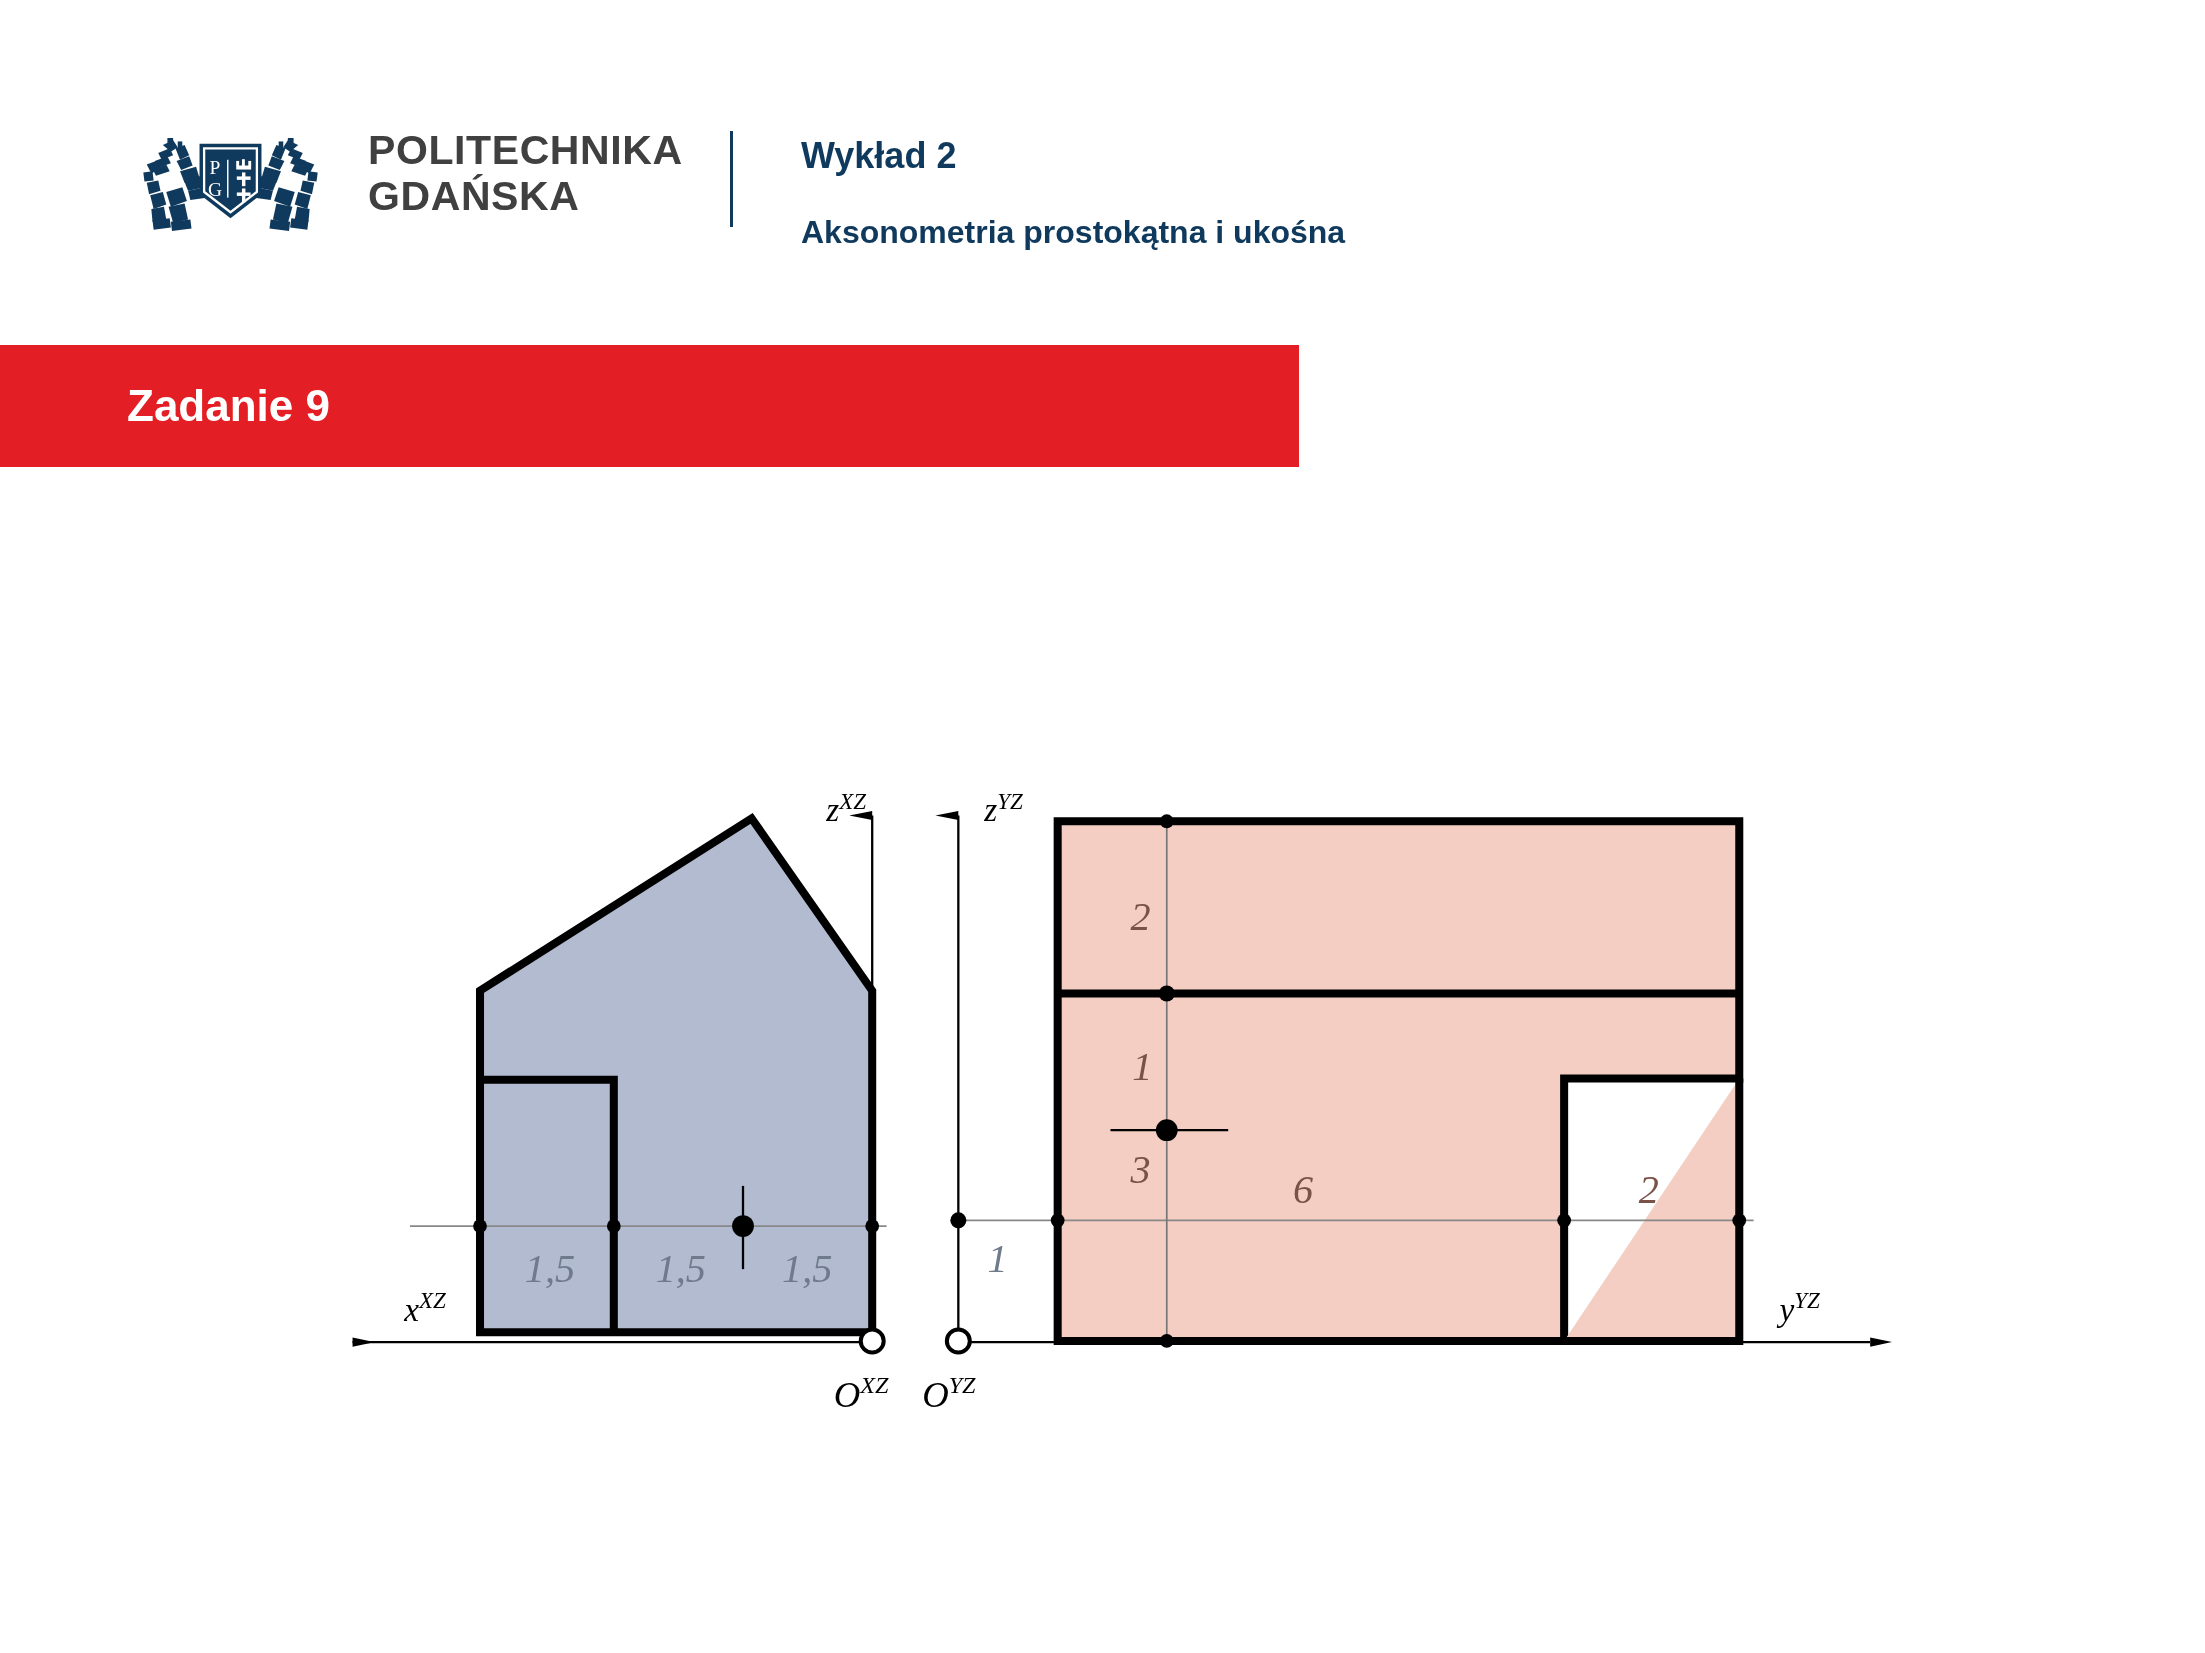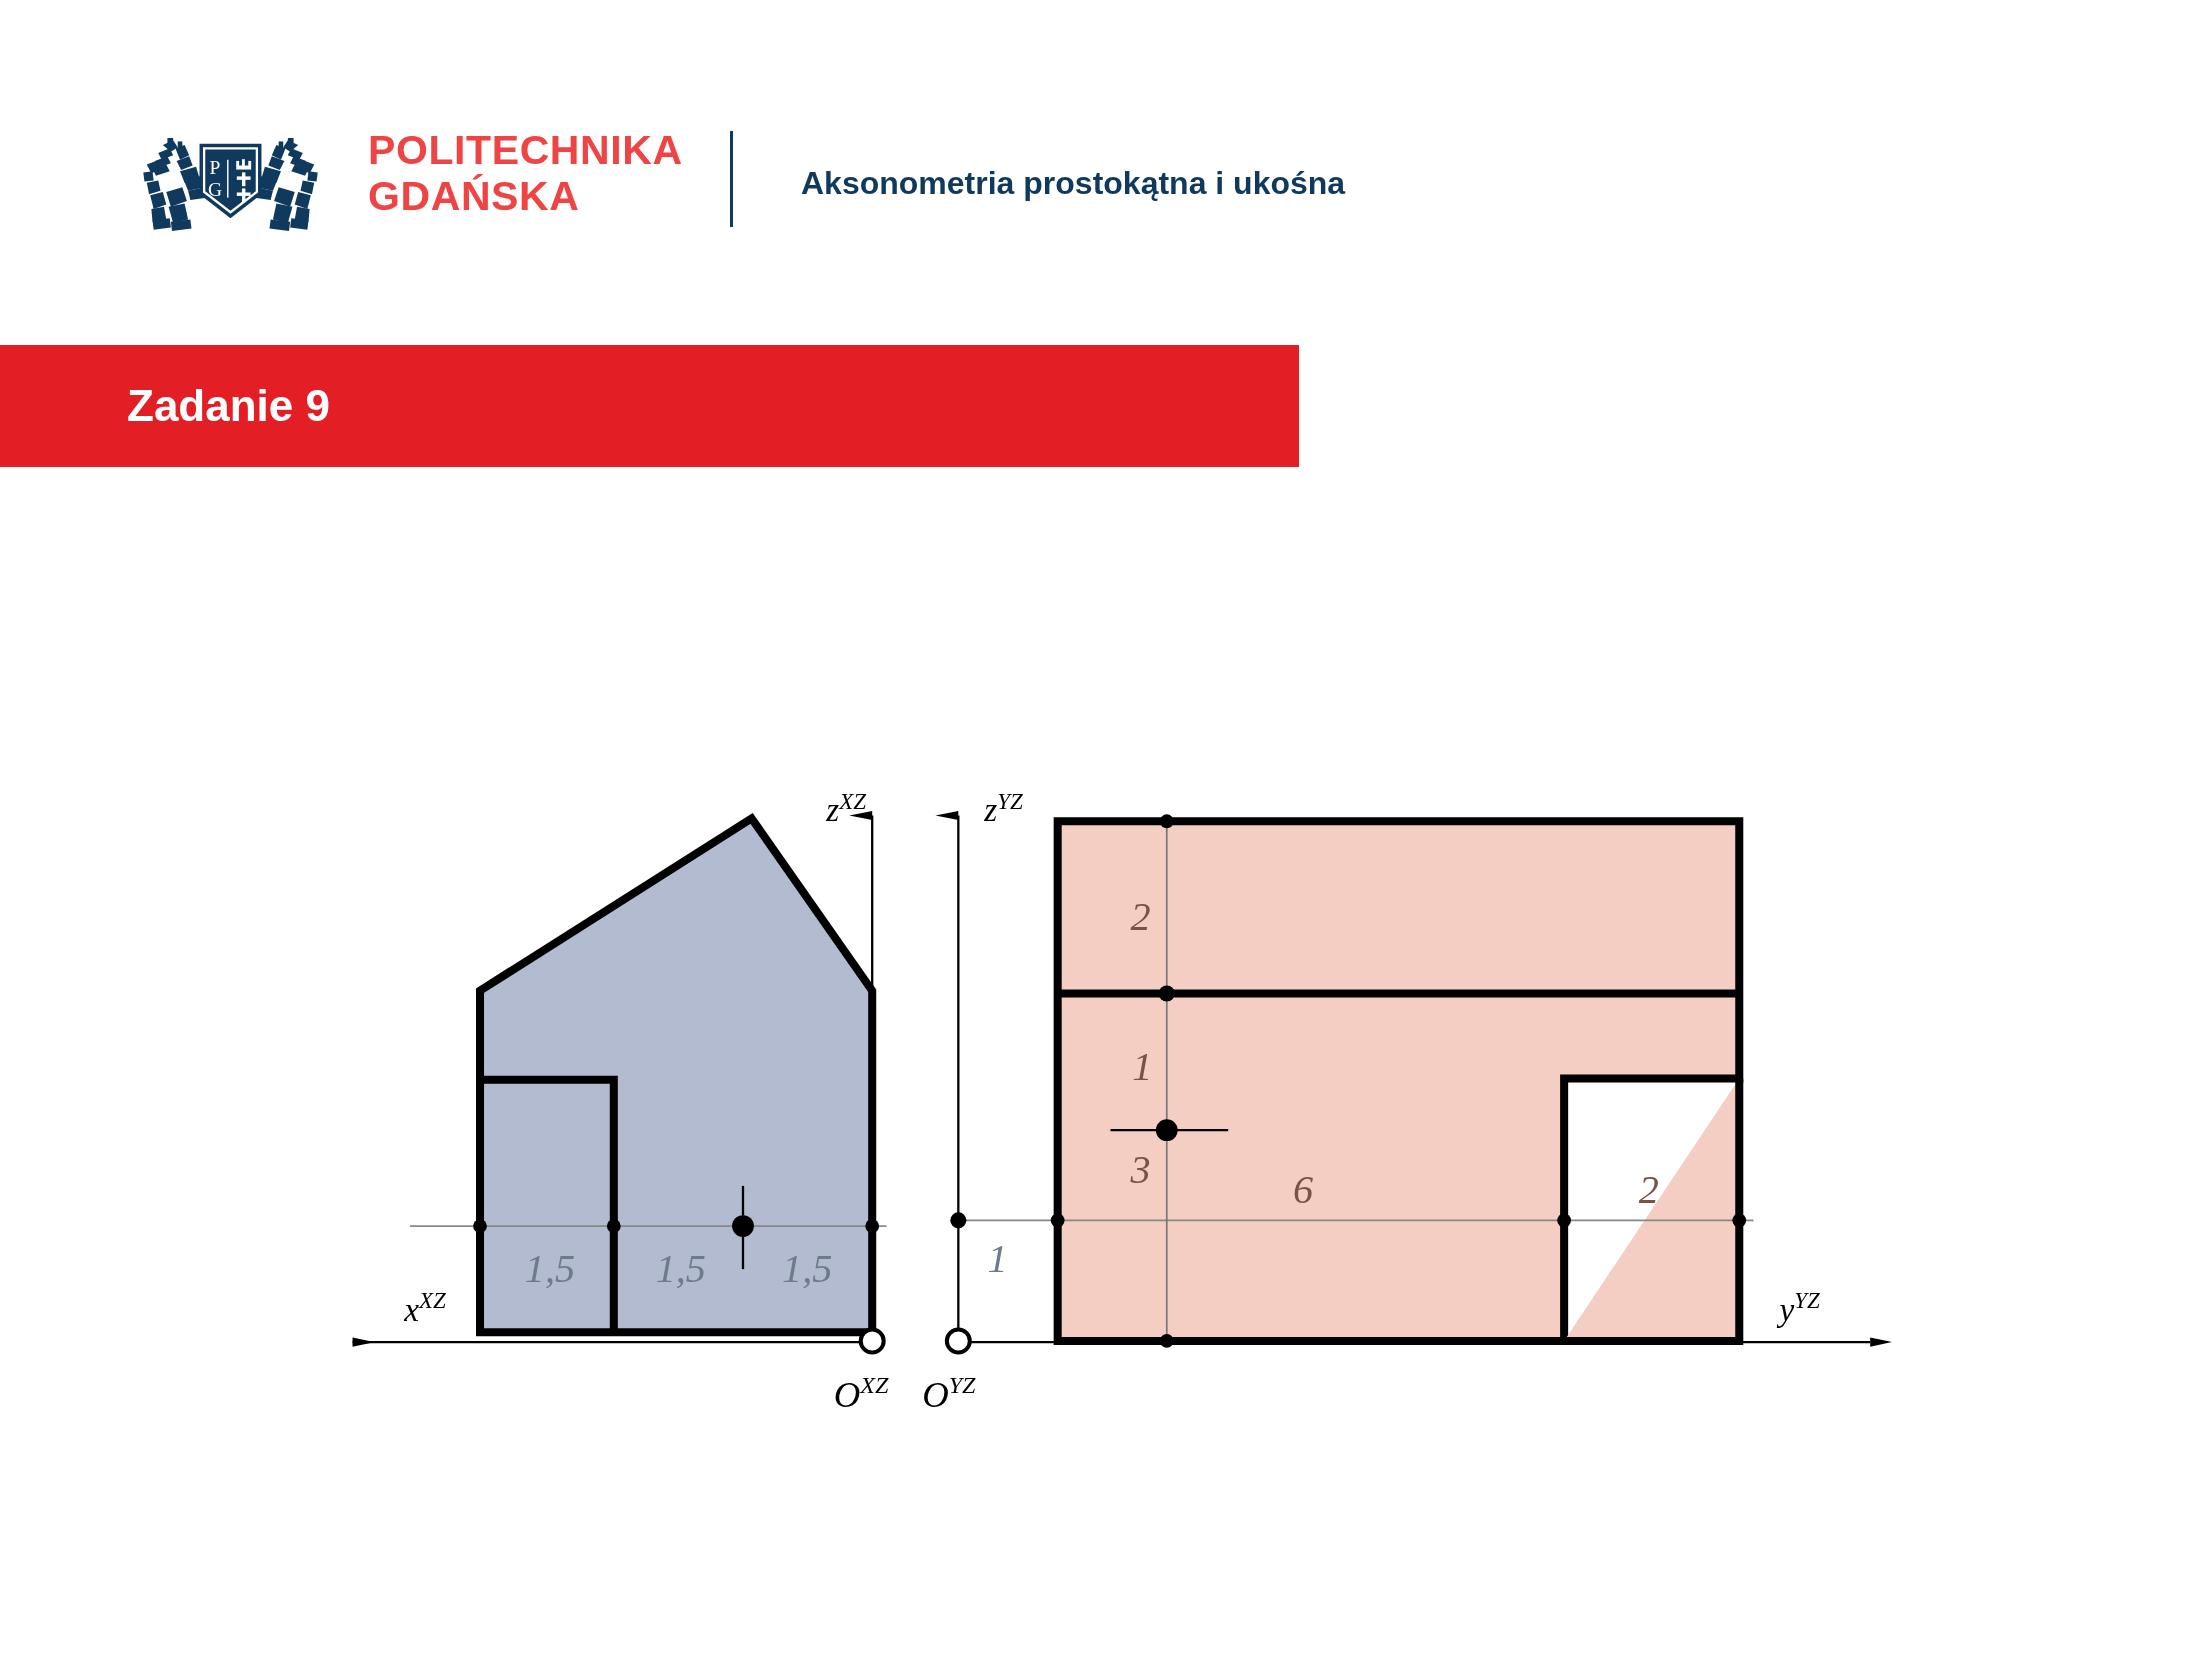--- a/index.html
+++ b/index.html
@@ -6,21 +6,21 @@
   body{width:2205px;height:1654px;position:relative;overflow:hidden;
        font-family:"Liberation Sans",sans-serif;}
 
   
   #header{position:absolute;left:0;top:0;width:2205px;height:322px;}
 
   #logo-block{position:absolute;left:133px;top:123px;width:195px;height:112px;}
   #logo-block svg{display:block;}
 
   #brand-text{position:absolute;left:368px;top:127px;
-      font-weight:bold;color:#ef4444;letter-spacing:0.6px;
+      font-weight:bold;color:#404040;letter-spacing:0.6px;
       font-size:41px;line-height:46px;}
   #brand-line1,#brand-line2{display:block;white-space:nowrap;}
 
   #header-divider{position:absolute;left:730px;top:131px;width:2.9px;height:96px;
       background:#103a5d;}
 
   #lecture-block{position:absolute;left:801px;top:131px;color:#103a5d;font-weight:bold;}
   #lecture-title{font-size:36px;line-height:49px;white-space:nowrap;}
   #lecture-subtitle{font-size:32px;line-height:49px;white-space:nowrap;margin-top:28px;}
 
@@ -118,20 +118,21 @@
   </div>
 
   <div id="brand-text">
     <span id="brand-line1">POLITECHNIKA</span>
     <span id="brand-line2">GDAŃSKA</span>
   </div>
 
   <div id="header-divider"></div>
 
   <div id="lecture-block">
+    <div id="lecture-title">Wykład 2</div>
     <div id="lecture-subtitle">Aksonometria prostokątna i ukośna</div>
   </div>
 </div>
 
 <div id="banner"></div>
 <div id="banner-label">Zadanie 9</div>
 
 <div id="drawing">
 <svg width="2205" height="1654" viewBox="0 0 3840 2880">
 

